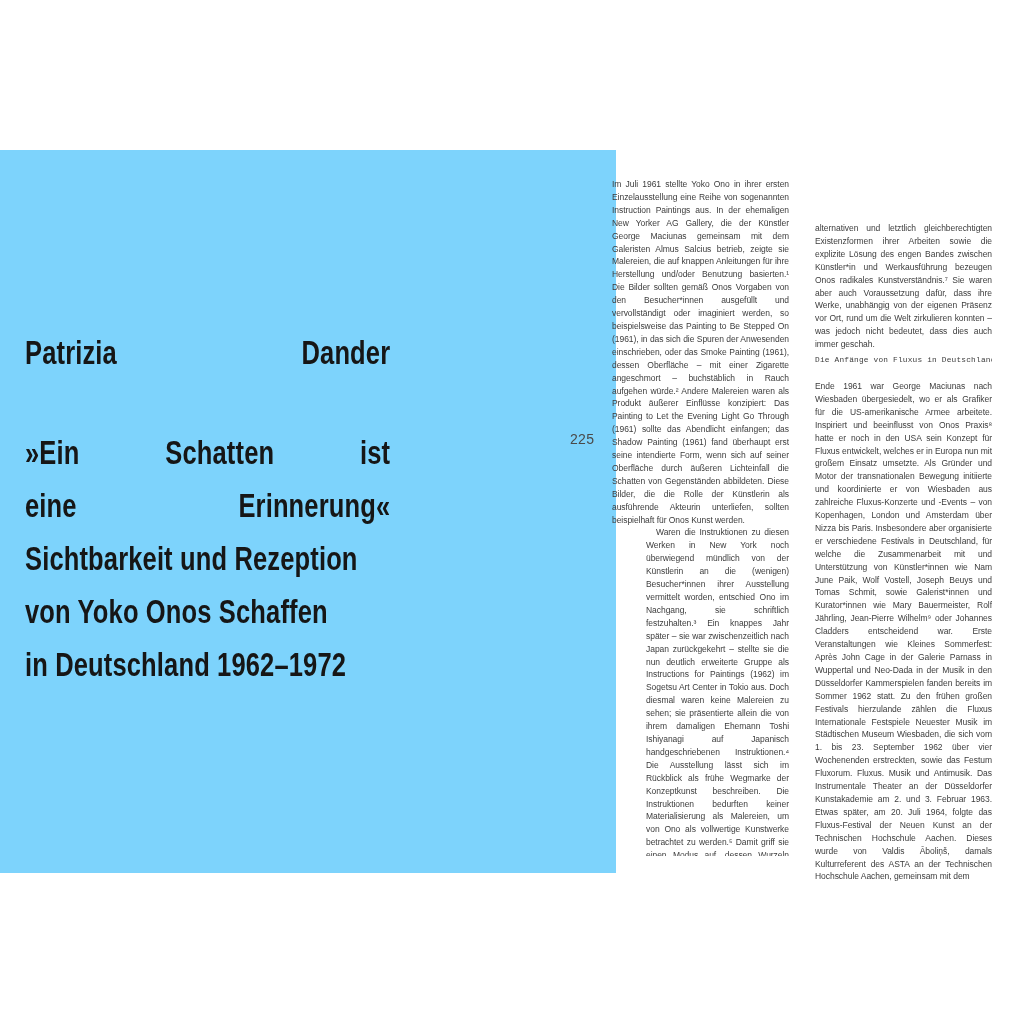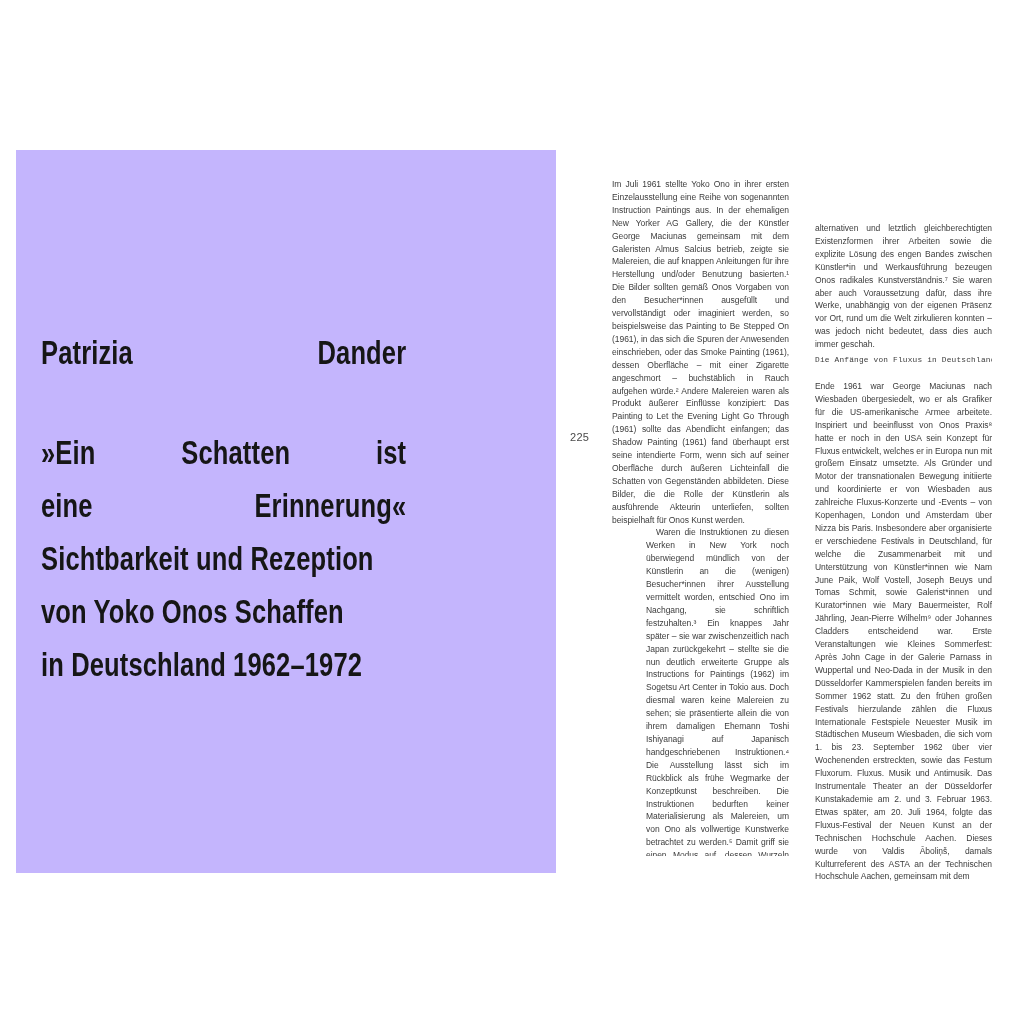--- a/index.html
+++ b/index.html
@@ -4,23 +4,23 @@
 <style>
   * { margin: 0; padding: 0; box-sizing: border-box; }
   html, body { width: 1024px; height: 1024px; background: #ffffff; }
   body { font-family: "Liberation Sans", sans-serif; position: relative; overflow: hidden; }
 
   .spread { position: absolute; inset: 0; width: 1024px; height: 1024px; background: #ffffff; }
 
   
   .left-page {
     position: absolute;
-    left: 16px; top: 150px;
-    width: 540px; height: 723px;
-    background: #c4b5fd;
+    left: 0; top: 150px;
+    width: 616px; height: 723px;
+    background: #7dd3fc;
   }
   .title-block {
     position: absolute;
     left: 25px; top: 176px;
     width: 487px;
     transform: scaleX(0.75);
     transform-origin: left top;
     color: #161616;
     font-weight: 700;
     font-size: 34px;
@@ -28,21 +28,21 @@
     letter-spacing: 0.2px;
   }
   .t-line { white-space: nowrap; }
   .t-line.justified { display: flex; justify-content: space-between; }
   .t-gap { height: 47px; }
 
   
   .page-number {
     position: absolute;
     left: 570px; top: 431px;
-    font-size: 11px;
+    font-size: 14px;
     color: #4a4a4a;
     letter-spacing: 0.3px;
   }
   .text-col {
     position: absolute;
     top: 178px;
     width: 177px;
     height: 678px;
     overflow: hidden;
     color: #3c3c3c;

